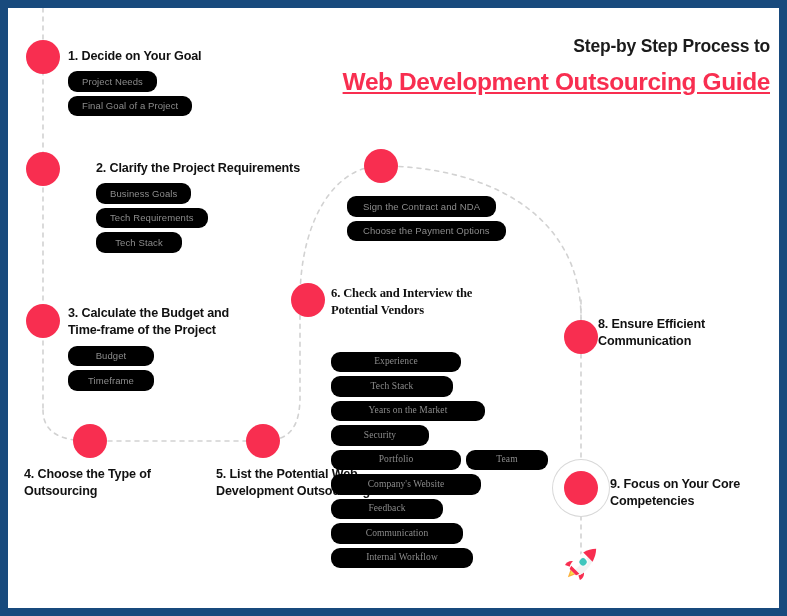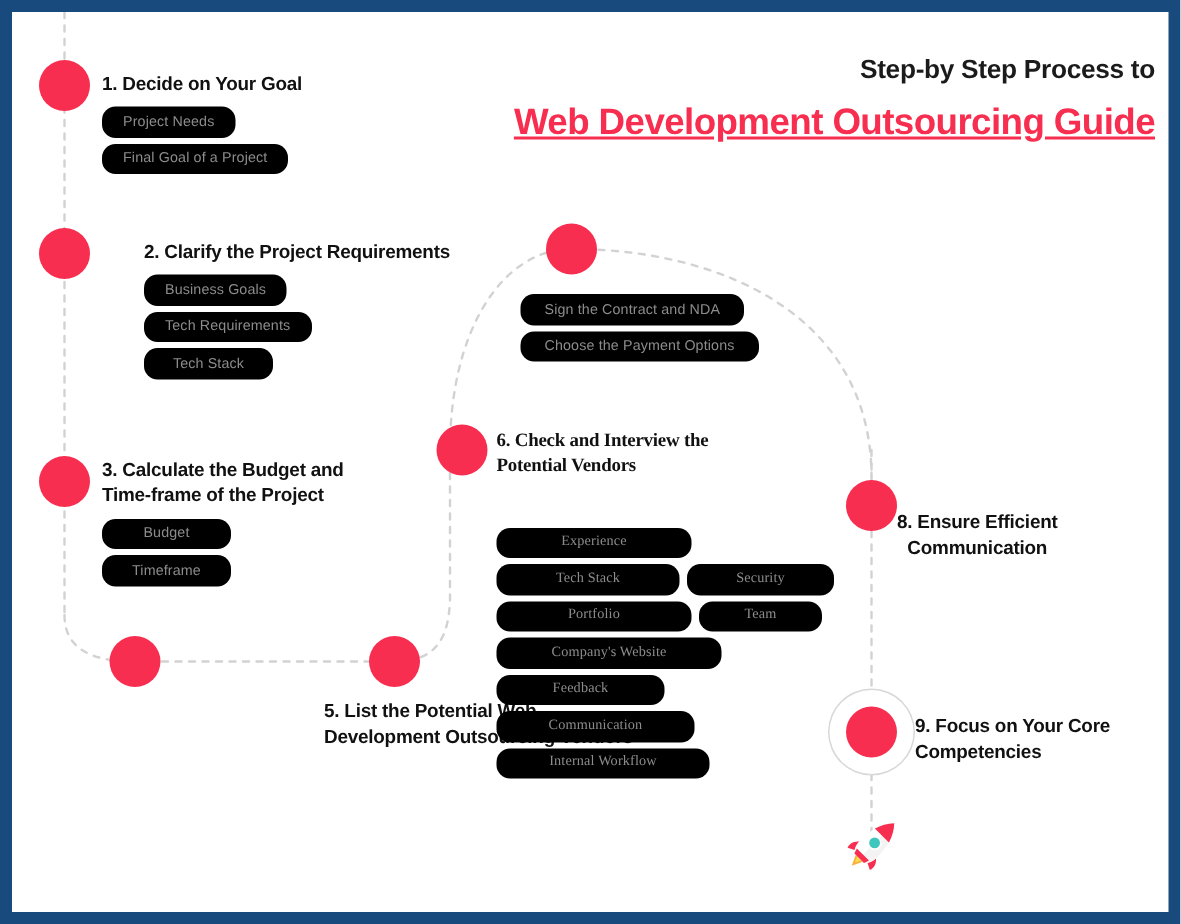--- a/index.html
+++ b/index.html
@@ -95,21 +95,21 @@
   .tags.centered .tag{min-width:86px;text-align:center;box-sizing:border-box;}
 
   
   #step1{left:68px;top:48px;}
   #step2{left:68px;top:160px;margin-left:28px;}
   #step3{left:68px;top:305px;}
   #step4{left:24px;top:466px;}
   #step5{left:216px;top:466px;}
   #step6{left:331px;top:285px;font-family:Liberation Serif, serif;}
   #step7{left:347px;top:187px;}
-  #step8{left:598px;top:340px;text-align:center;}
+  #step8{left:598px;top:316px;}
   #step9{left:610px;top:476px;}
 
   #step6 .tags{width:226px;gap:4px 5px;margin-top:32px;}
   #step6 .tag{text-align:center;}
 
   
   .rocket{
     position:absolute;
     left:558px;
     top:539px;
@@ -177,32 +177,37 @@
 
     <div class="step" id="step3">
       <div class="step-title">3. Calculate the Budget and
 Time-frame of the Project</div>
       <div class="tags col centered">
         <span class="tag">Budget</span>
         <span class="tag">Timeframe</span>
       </div>
     </div>
 
+    <div class="step" id="step4">
+      <div class="step-title">4. Choose the Type of
+Outsourcing</div>
+    </div>
 
     <div class="step" id="step5">
       <div class="step-title">5. List the Potential Web
  Development Outsourcing Vendors</div>
     </div>
 
     <div class="step" id="step6">
       <div class="step-title">6. Check and Interview the
 Potential Vendors</div>
       <div class="tags">
         <span class="tag" style="width:102px">Experience</span>
         <span class="tag" style="width:94px">Tech Stack</span>
+        <span class="tag" style="width:126px">Years on the Market</span>
         <span class="tag" style="width:70px">Security</span>
         <span class="tag" style="width:102px">Portfolio</span>
         <span class="tag" style="width:54px">Team</span>
         <span class="tag" style="width:122px">Company's Website</span>
         <span class="tag" style="width:84px">Feedback</span>
         <span class="tag" style="width:104px">Communication</span>
         <span class="tag" style="width:114px">Internal Workflow</span>
       </div>
     </div>
 

